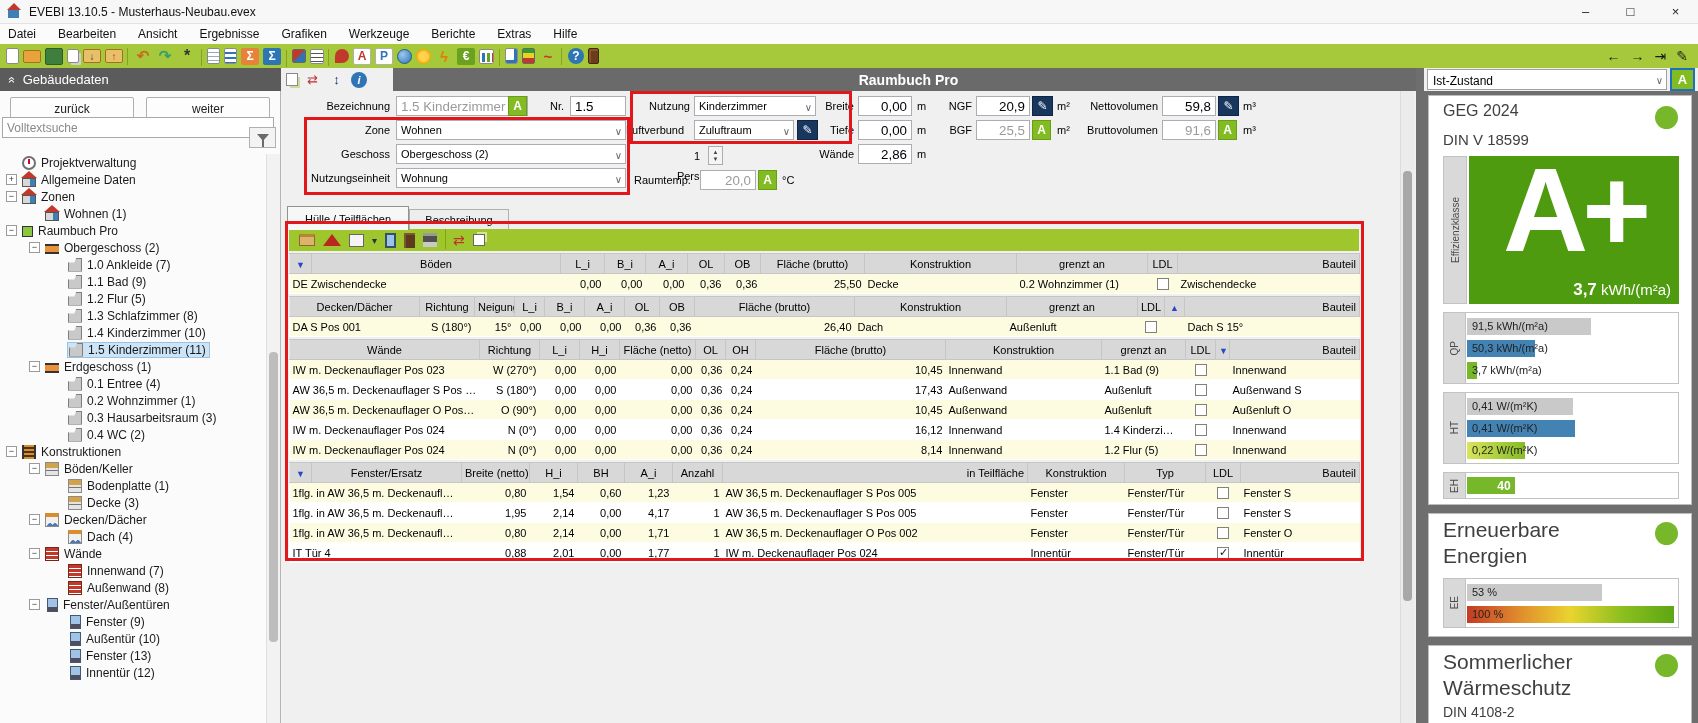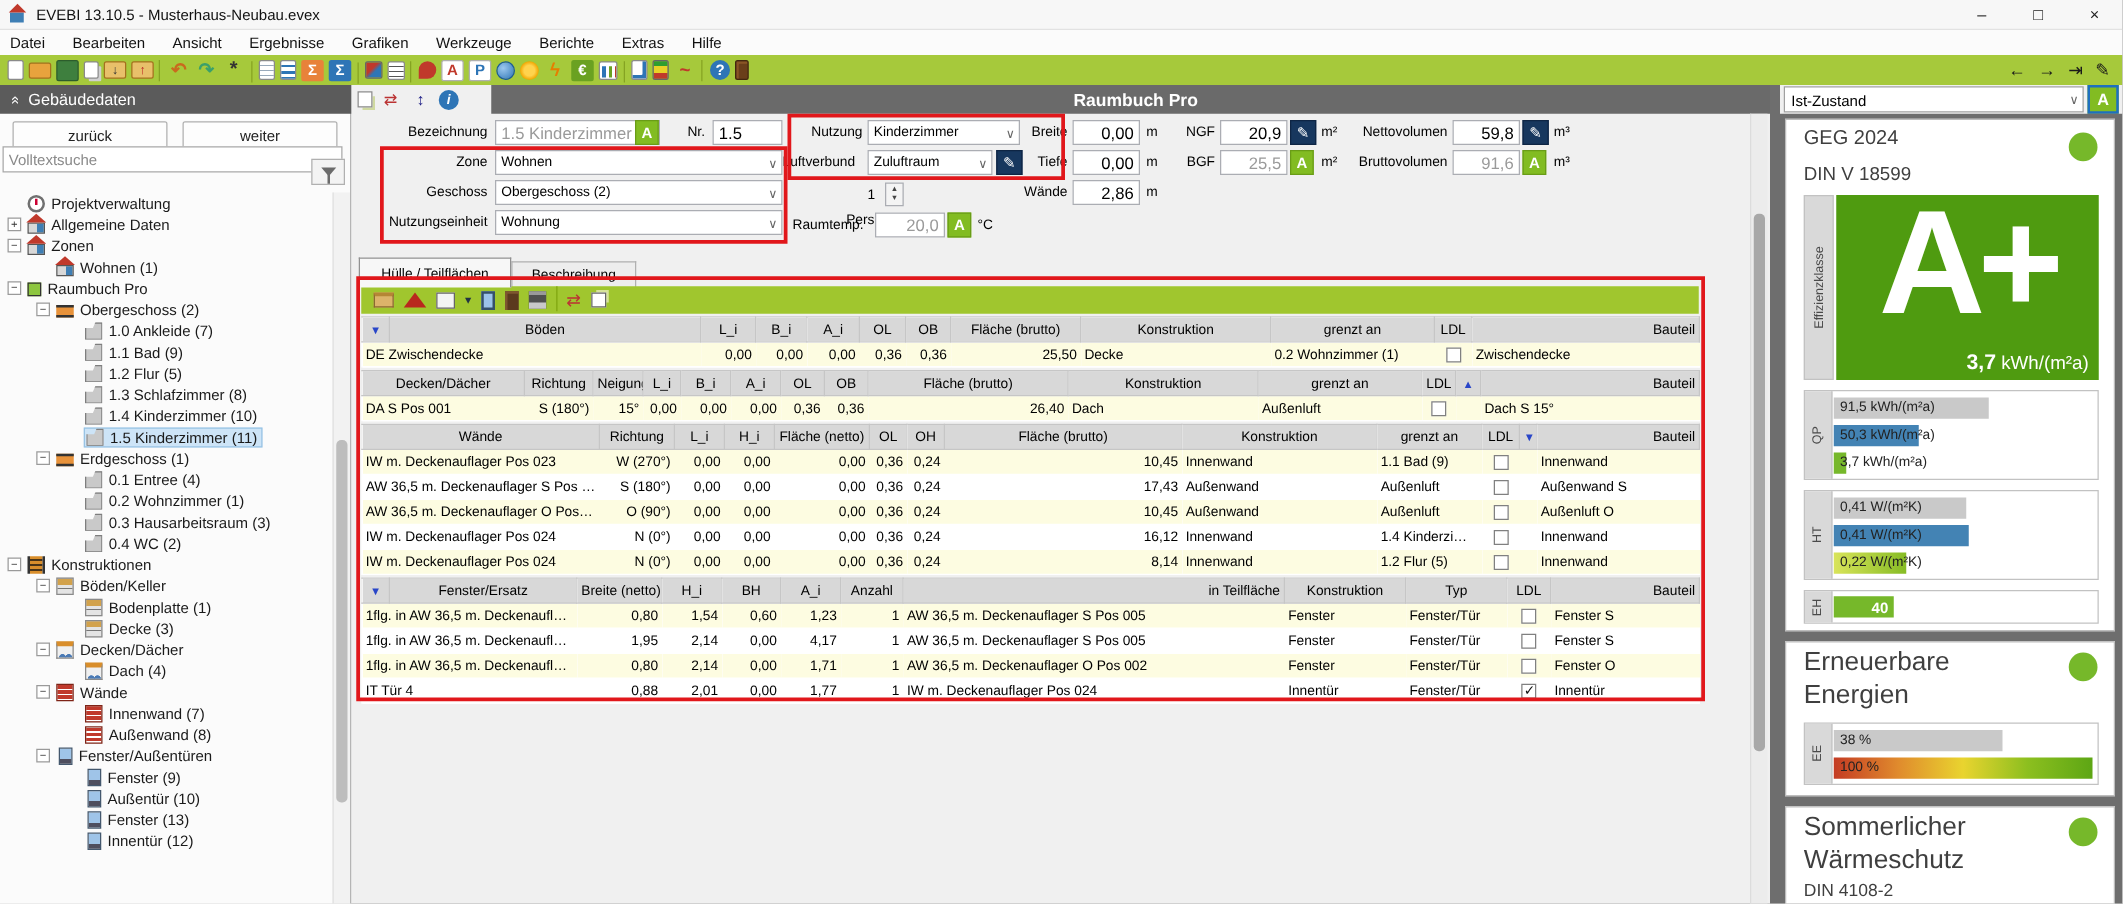--- a/index.html
+++ b/index.html
@@ -1025,21 +1025,21 @@
     <div class="t1">Erneuerbare</div>
     <div class="t2">Energien</div>
     <div class="dot" style="top:8px;"></div>
     <div class="bargroup" id="ee-group" style="position:absolute;">
       <div class="bg-label">
           <span class="vtext">EE</span>
         </div>
       <div class="bg-bars">
         <div class="brow">
             <div class="bfill bar-gray" style="width: 65%;"></div>
-            <span class="btext">38 %</span>
+            <span class="btext">53 %</span>
           </div>
           <div class="brow">
             <div class="bfill bar-rain" style="width: 100%;"></div>
             <span class="btext">100 %</span>
           </div>
       </div>
     </div>
   </div>
 
   <div class="card" id="sm-card">

